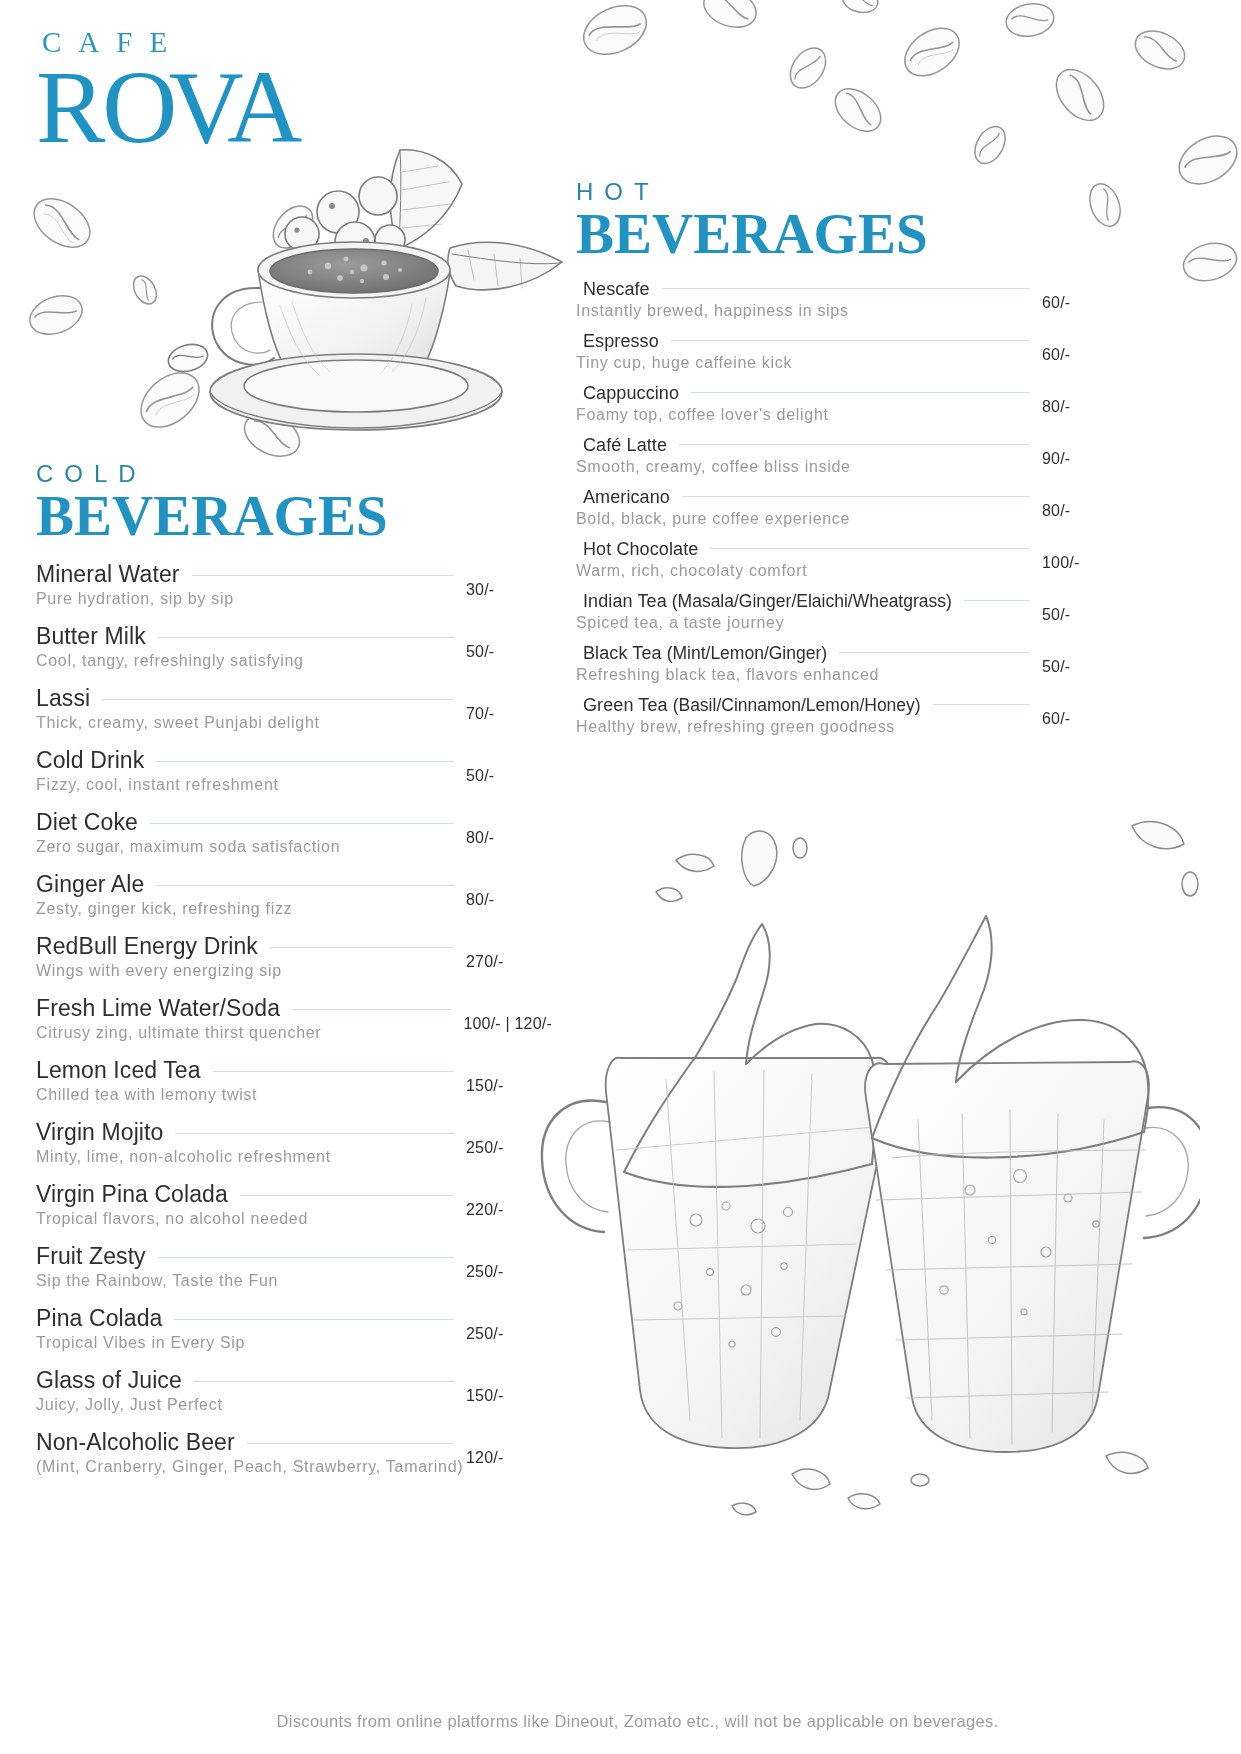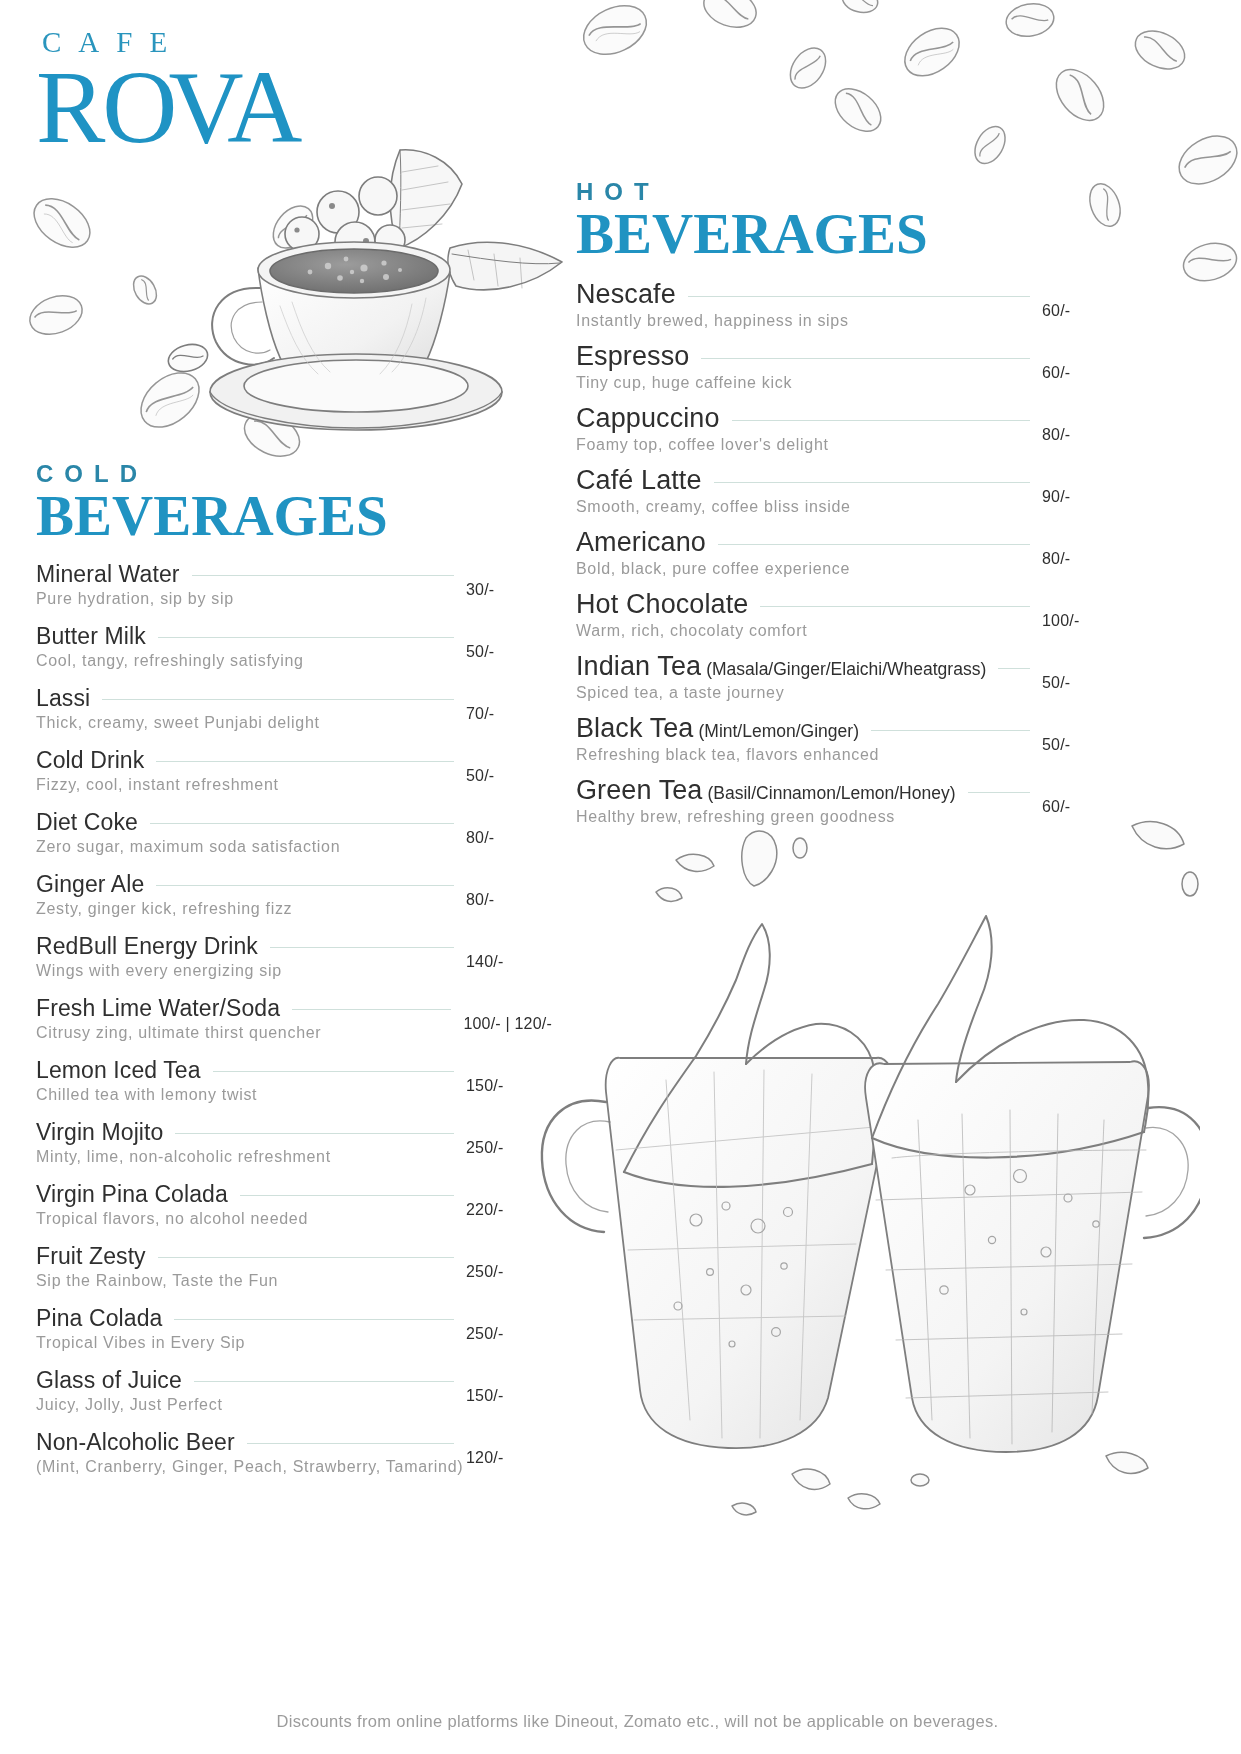--- a/index.html
+++ b/index.html
@@ -43,21 +43,21 @@
   }
   .logo-rova .va { margin-left: -6px; }
 
   
   .sec-eyebrow {
     font-family: "Liberation Sans", sans-serif;
     font-size: 24px;
     letter-spacing: 11px;
     color: #2a86a8;
     line-height: 1;
-    font-weight: 700;
+    font-weight: 400;
   }
   .sec-title {
     font-family: "Liberation Serif", serif;
     font-size: 57px;
     line-height: 1.02;
     color: #2093c2;
     letter-spacing: 0px;
     margin-top: 1px;
     font-weight: 700;
     white-space: nowrap;
@@ -113,21 +113,21 @@
     letter-spacing: .7px;
     margin-top: 2px;
     white-space: nowrap;
   }
 
   
   .col-cold .item { margin-bottom: 15px; }
   .col-cold .item-price { min-width: 86px; text-align: left; }
   .col-hot .item { margin-bottom: 11px; }
   .col-hot .item-price { min-width: 74px; text-align: left; }
-  .col-hot .item-name { font-size: 27px; }
+  .col-hot .item-name { font-size: 18px; margin-left: 7px; }
   .col-hot .item-desc { font-size: 16px; }
 
   
   .footer-note {
     position: absolute;
     left: 0; right: 0;
     top: 1712px;
     text-align: center;
     font-size: 16.5px;
     color: #9c9c9c;
@@ -454,21 +454,21 @@
         <span class="leader"></span>
         <span class="item-price">80/-</span>
       </div>
       <div class="item-desc">Zesty, ginger kick, refreshing fizz</div>
     </div>
 
     <div class="item">
       <div class="item-head">
         <span class="item-name">RedBull Energy Drink</span>
         <span class="leader"></span>
-        <span class="item-price">140/-</span>
+        <span class="item-price">270/-</span>
       </div>
       <div class="item-desc">Wings with every energizing sip</div>
     </div>
 
     <div class="item">
       <div class="item-head">
         <span class="item-name">Fresh Lime Water/Soda</span>
         <span class="leader"></span>
         <span class="item-price">100/- | 120/-</span>
       </div>

